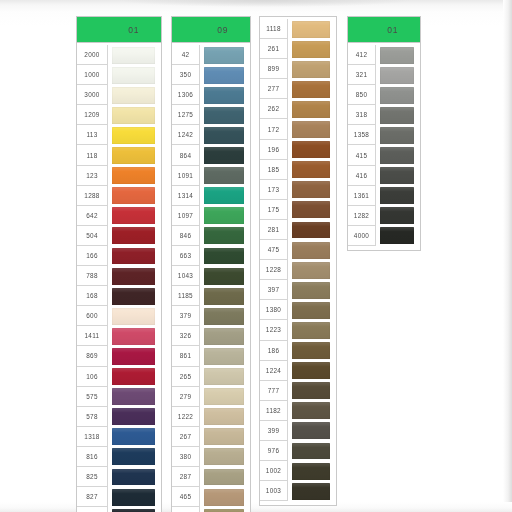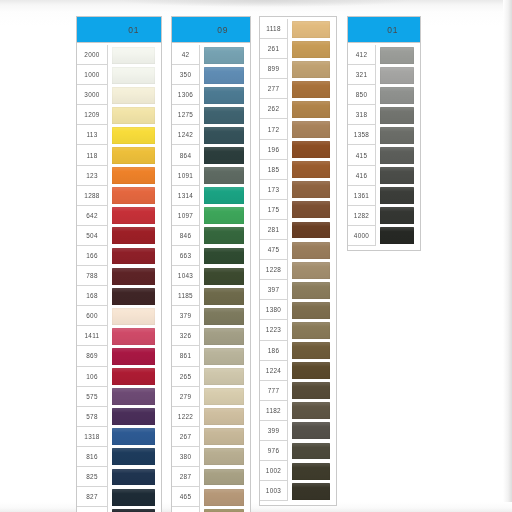--- a/index.html
+++ b/index.html
@@ -55,21 +55,21 @@
   }
   .column {
     position: absolute;
     top: 16px;
   }
   .col-header {
     border: 1px solid #c9c9c9;
     border-bottom: none;
     height: 26px;
     box-sizing: border-box;
-    background: #0ea5e9;
+    background: #22c55e;
     display: flex;
     align-items: center;
     justify-content: flex-end;
     padding-right: 22px;
   }
   .col-header-label {
     font-size: 8.5px;
     color: #4a4a4a;
     letter-spacing: 0.6px;
   }

